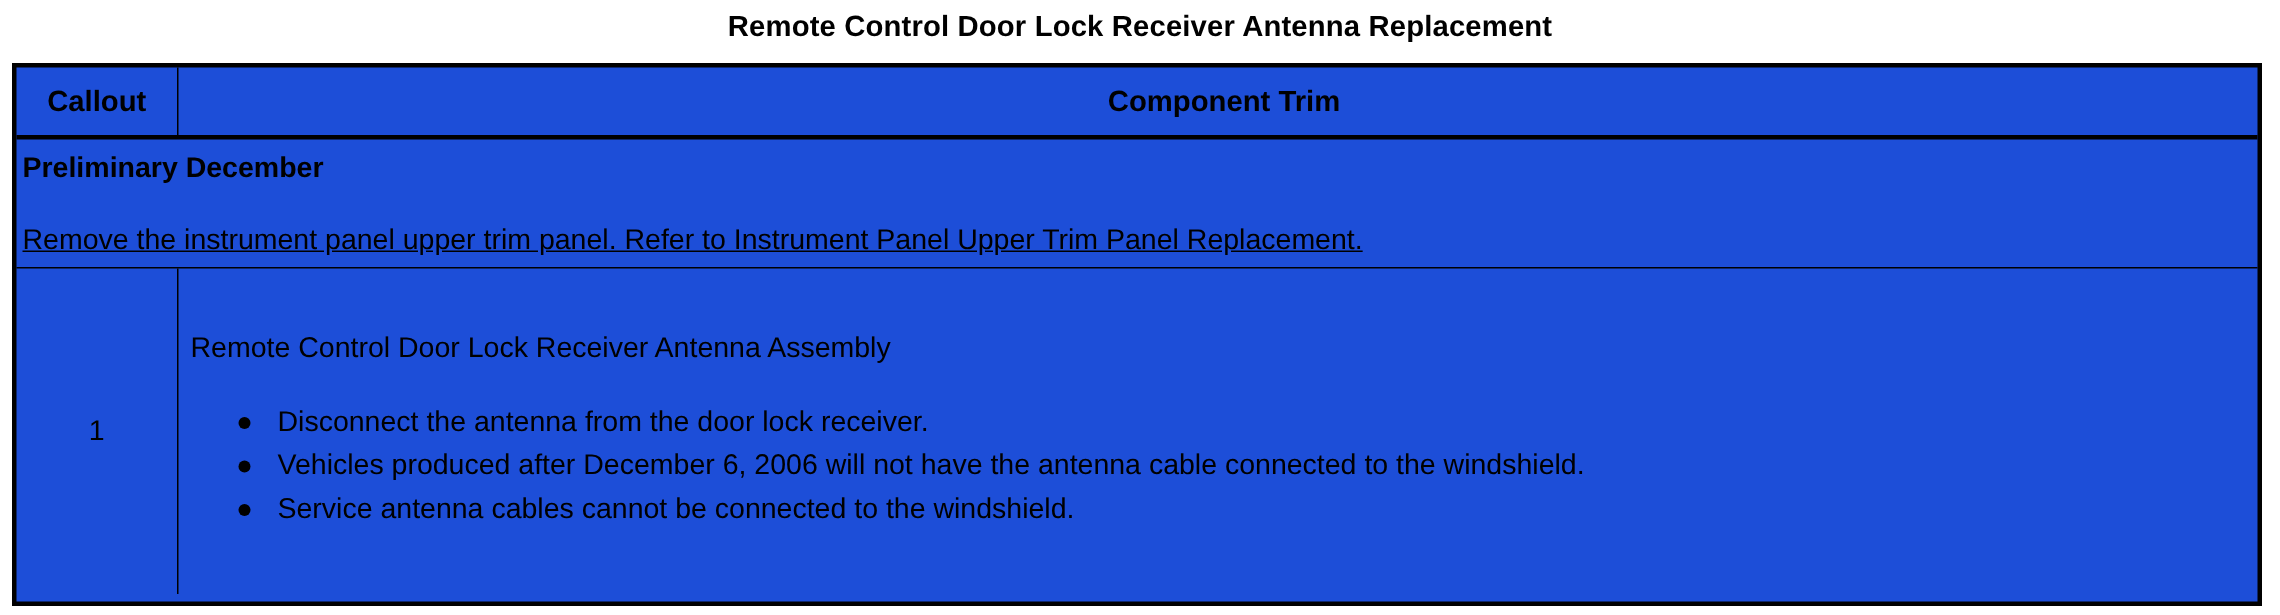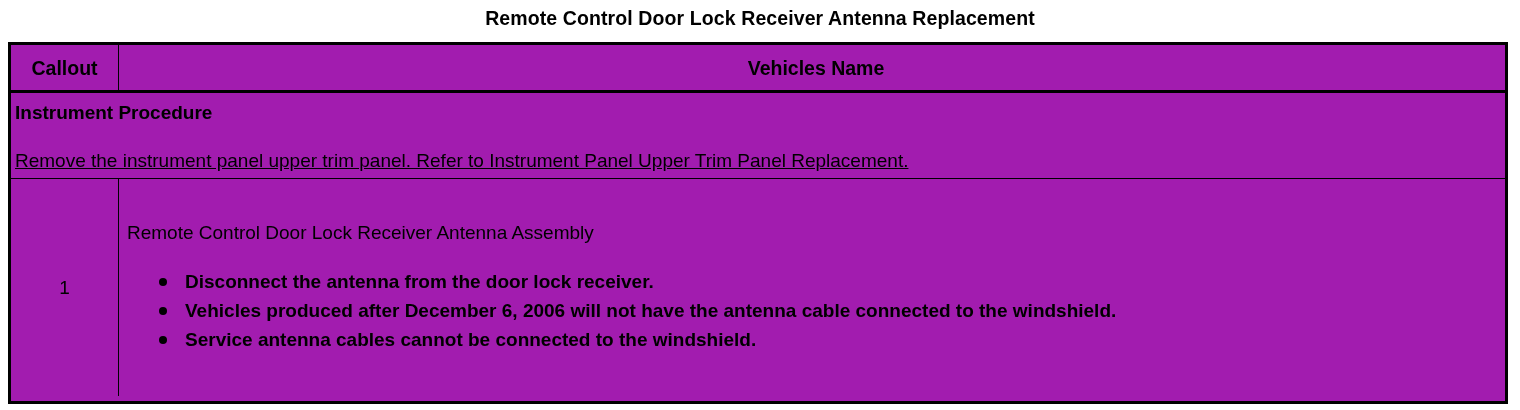--- a/index.html
+++ b/index.html
@@ -38,21 +38,21 @@
 
   
   .proc-table {
     position: absolute;
     top: 42px;
     left: 8px;
     width: 1500px;
     height: 362px;
     box-sizing: border-box;
     border: 3px solid #000000;
-    background: #a21caf;
+    background: #1d4ed8;
   }
 
   .row {
     display: flex;
     box-sizing: border-box;
     width: 100%;
   }
 
   
   .row-header {
@@ -132,21 +132,20 @@
     font-size: 19px;
     font-weight: bold;
     line-height: 24px;
     margin-top: 26px;
   }
 
   ul.tip-list {
     list-style: none;
     margin: 22px 8px 0 0;
     padding: 0;
-    font-weight: bold;
   }
   ul.tip-list li {
     position: relative;
     padding-left: 58px;
     font-size: 19px;
     line-height: 29px;
     white-space: nowrap;
   }
   ul.tip-list li .bullet {
     position: absolute;
@@ -165,26 +164,26 @@
 
   <div class="doc-title">Remote Control Door Lock Receiver Antenna Replacement</div>
 
   <div class="proc-table">
 
     <div class="row row-header">
       <div class="cell-callout">
         <span class="hdr-text">Callout</span>
       </div>
       <div class="cell-component">
-        <span class="hdr-text">Vehicles Name</span>
+        <span class="hdr-text">Component Trim</span>
       </div>
     </div>
 
     <div class="row-prelim">
-      <div class="prelim-title">Instrument Procedure</div>
+      <div class="prelim-title">Preliminary December</div>
       <div class="prelim-body">Remove the instrument panel upper trim panel. Refer to Instrument Panel Upper Trim Panel Replacement.</div>
     </div>
 
     <div class="row row-content">
       <div class="cell-callout">1</div>
       <div class="cell-component">
         <div class="comp-name">Remote Control Door Lock Receiver Antenna Assembly</div>
         <ul class="tip-list">
           <li>
             <span class="bullet"></span>

